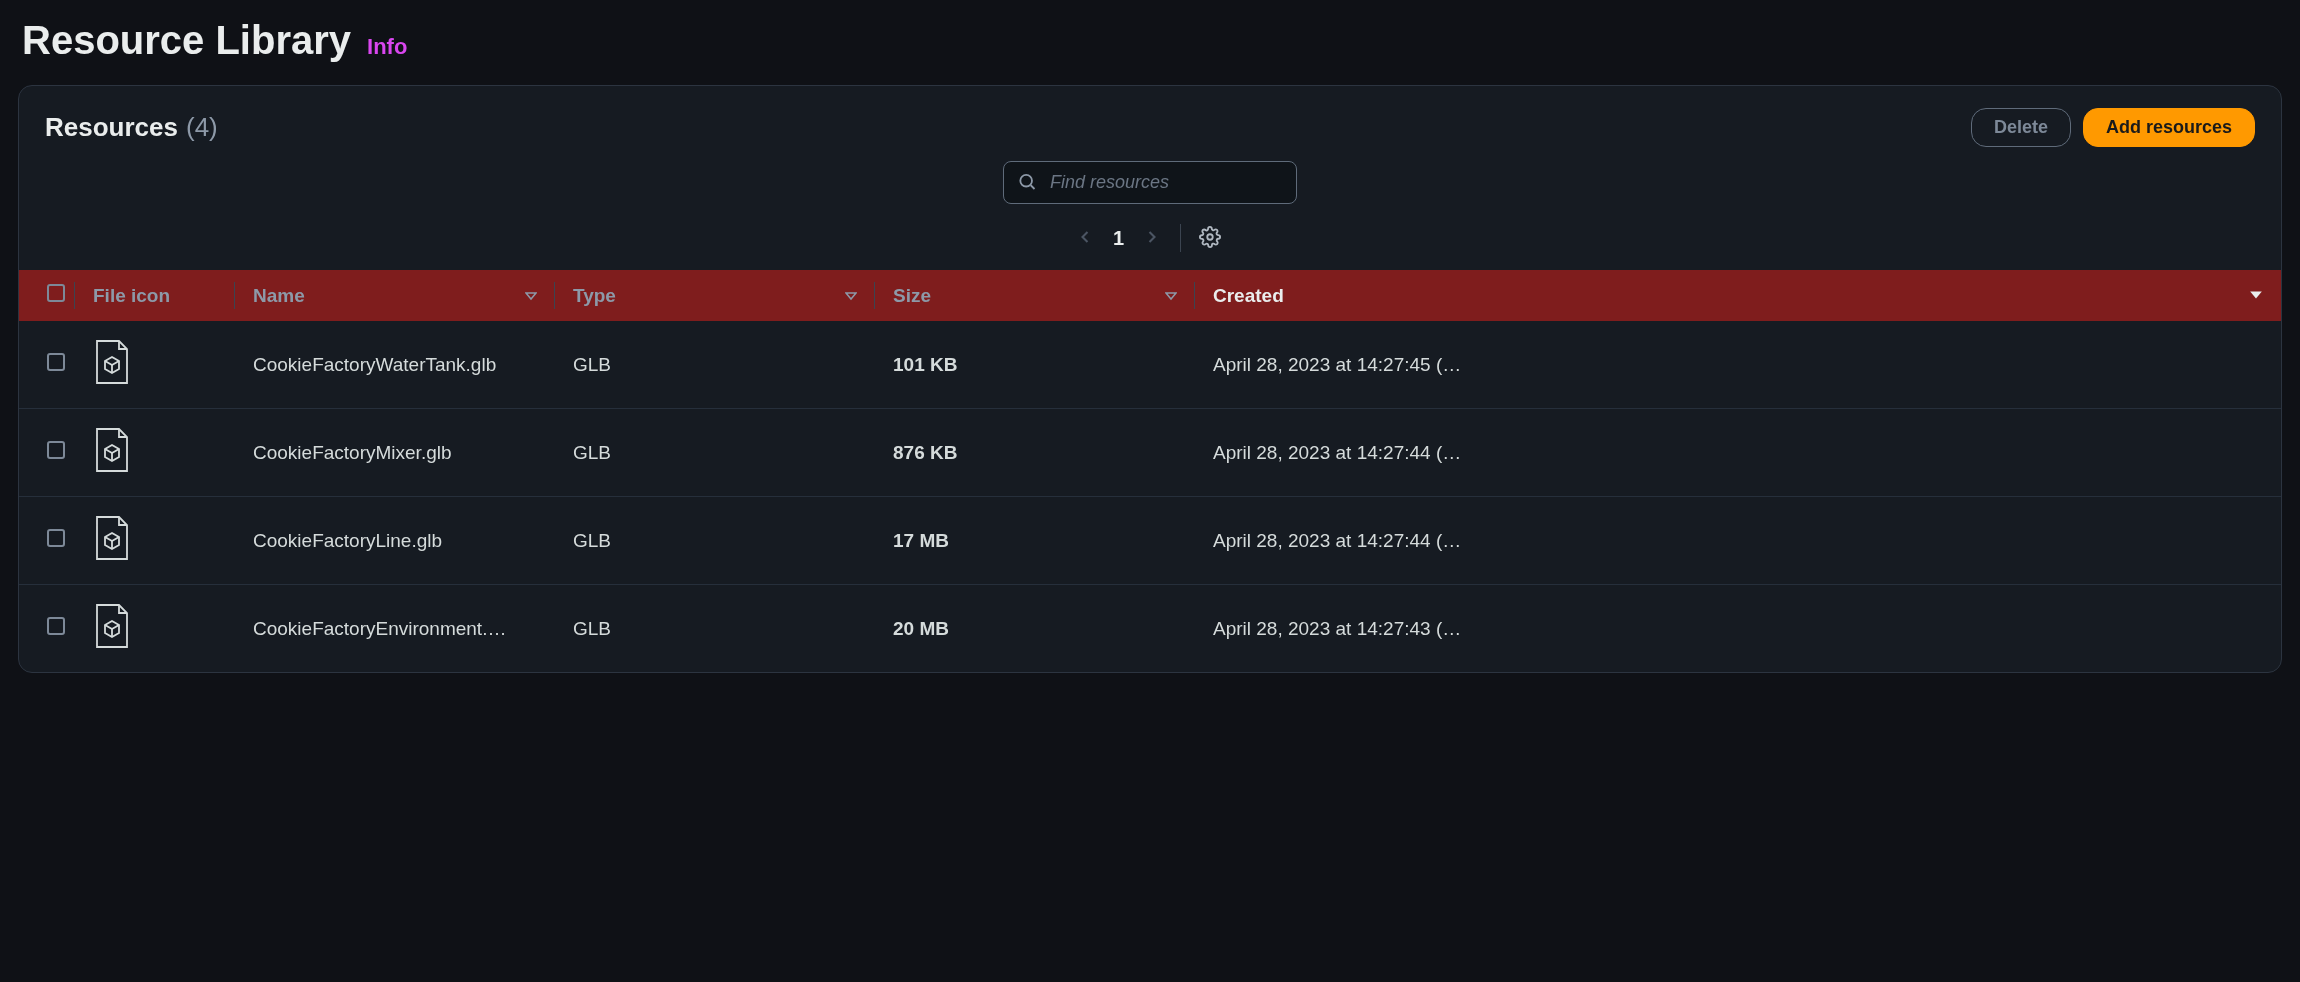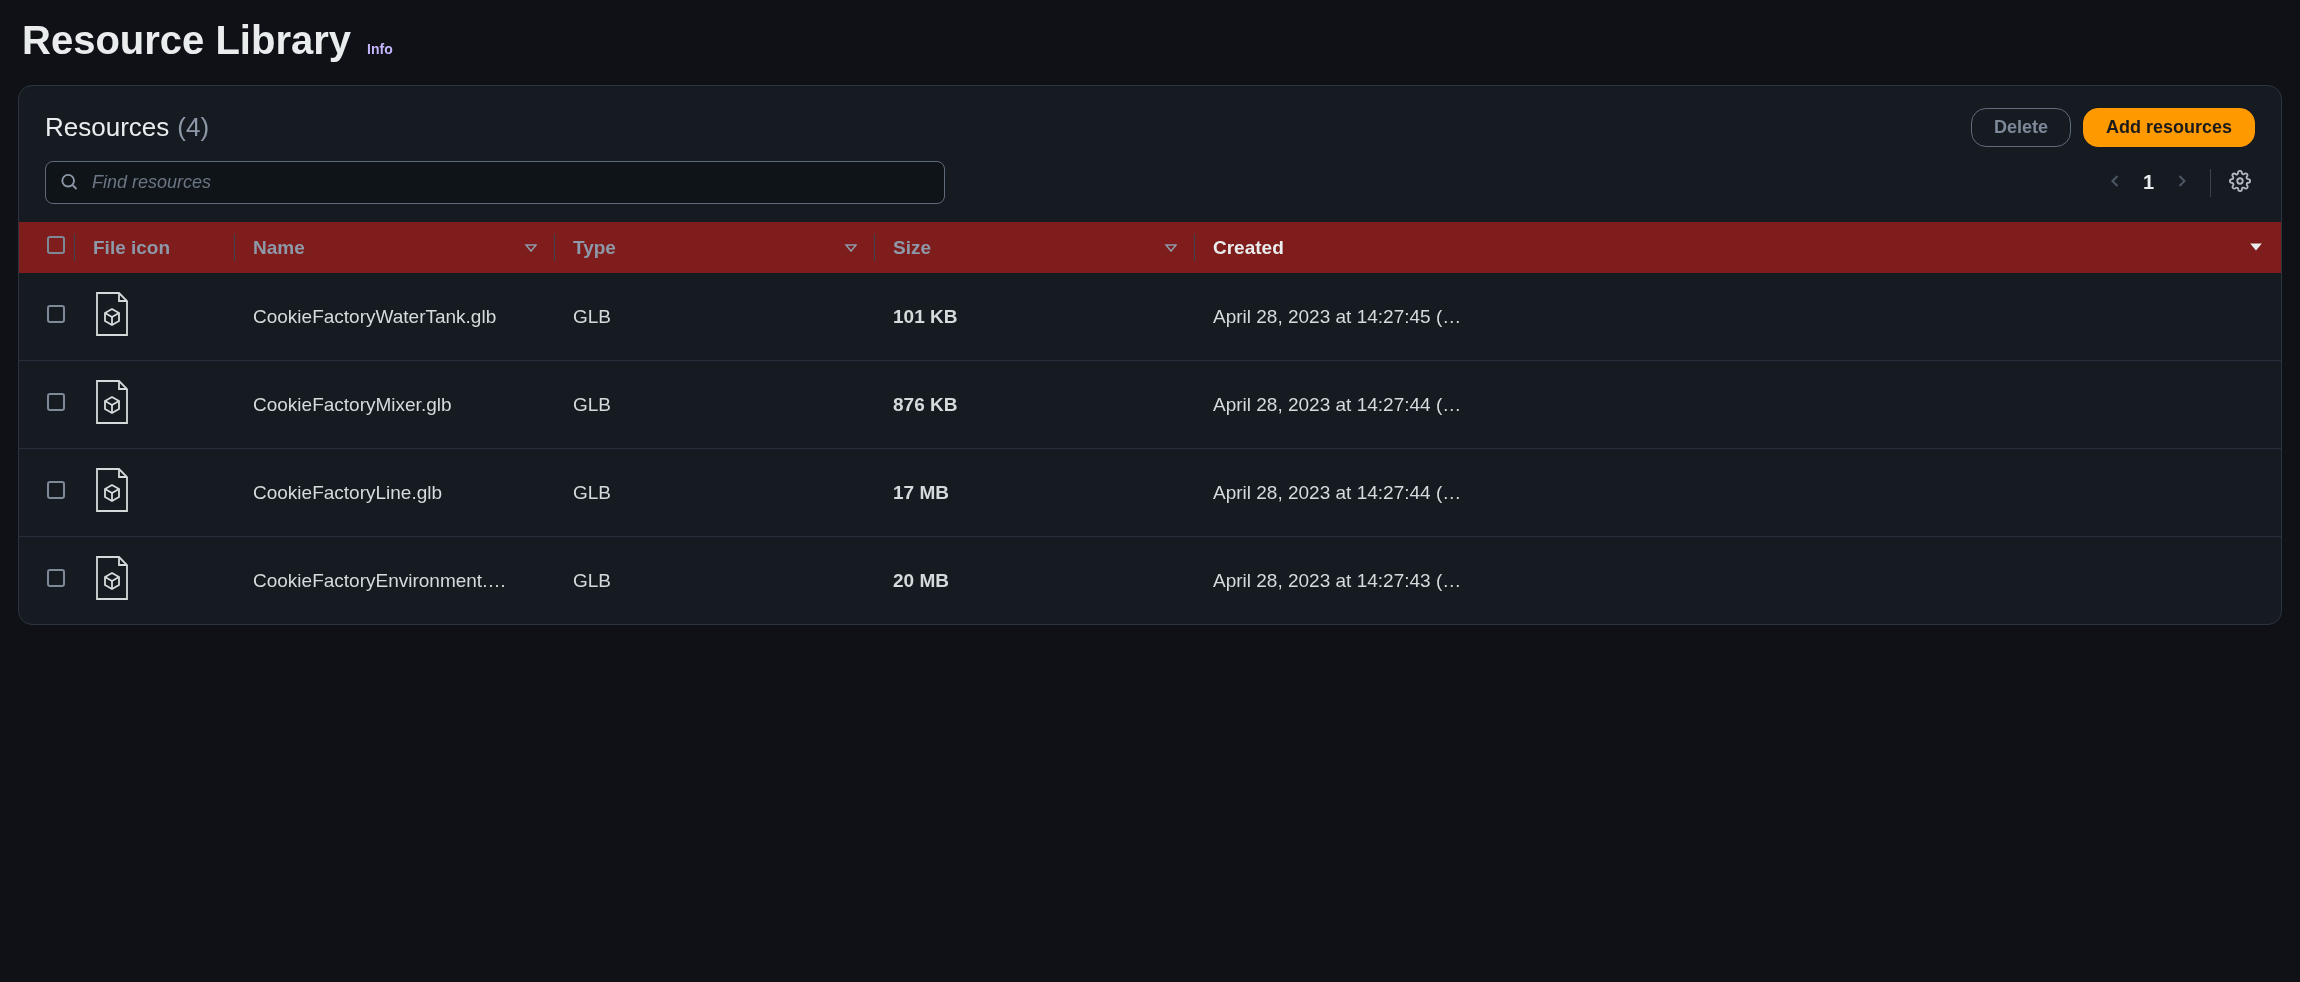--- a/index.html
+++ b/index.html
@@ -16,23 +16,23 @@
       gap: 16px;
       margin-bottom: 22px;
       padding-left: 4px;
     }
     .page-title {
       font-size: 40px;
       font-weight: 700;
       color: #eaeded;
     }
     .info-link {
-      font-size: 14px;
+      font-size: 22px;
       font-weight: 600;
-      color: #c4b5fd;
+      color: #d946ef;
       text-decoration: none;
     }
     .panel {
       background: #161b22;
       border: 1px solid #2c3440;
       border-radius: 14px;
       overflow: hidden;
     }
     .panel-header {
       display: flex;
@@ -40,21 +40,21 @@
       justify-content: space-between;
       padding: 22px 26px 0px 26px;
     }
     .panel-title-wrap {
       display: flex;
       align-items: baseline;
       gap: 8px;
     }
     .panel-title {
       font-size: 26px;
-      font-weight: 400;
+      font-weight: 700;
       color: #eaeded;
     }
     .panel-count {
       font-size: 26px;
       font-weight: 400;
       color: #8d99a8;
     }
     .panel-actions {
       display: flex;
       gap: 12px;
@@ -76,20 +76,21 @@
       background: #ff9900;
       color: #1a1a1a;
       border: 1px solid #ff9900;
     }
     .toolbar {
       display: flex;
       align-items: center;
       justify-content: space-between;
       padding: 14px 26px 18px 26px;
       gap: 20px;
+      flex-direction: column;
     }
     .search-wrap {
       position: relative;
       flex: 0 0 58%;
       max-width: 900px;
     }
     .search-input {
       width: 100%;
       background: #0f1419;
       border: 1px solid #5f6b7a;

